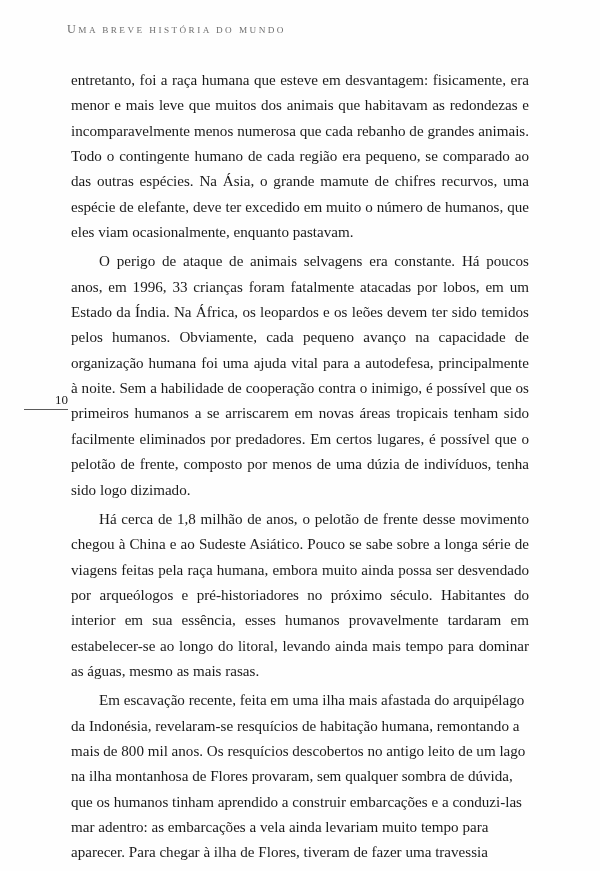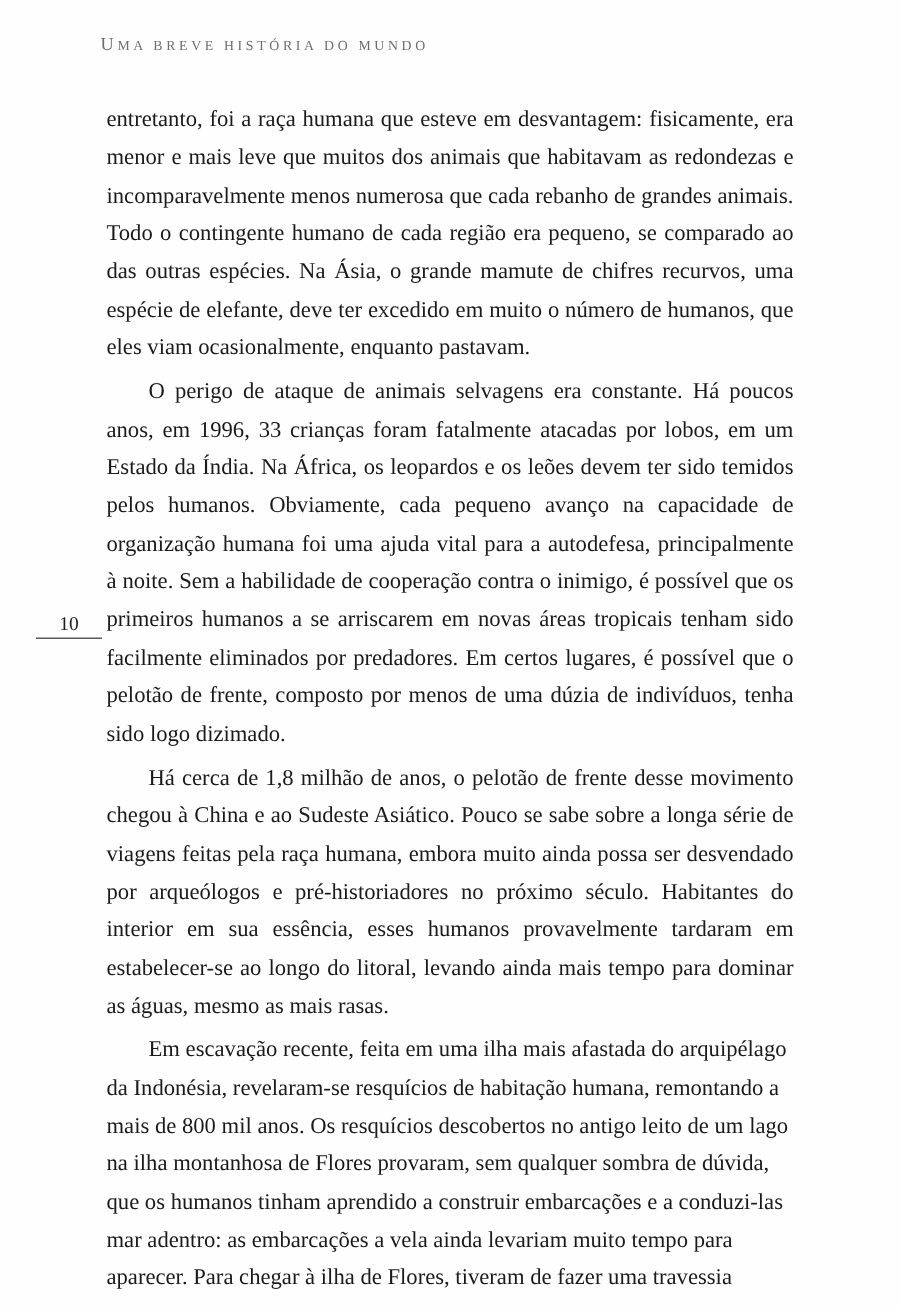--- a/index.html
+++ b/index.html
@@ -36,23 +36,23 @@
   }
   .running-head .drop {
     font-size: 12.2px;
     letter-spacing: 2.45px;
   }
 
   
   .folio {
     position: absolute;
     left: 24px;
-    top: 408px;
+    top: 392px;
     width: 44px;
-    text-align: center;
+    text-align: right;
   }
   .folio-number {
     font-size: 13px;
     line-height: 15px;
     color: #1a1a1a;
     display: block;
   }
   .folio-rule {
     display: block;
     margin-top: 2px;

